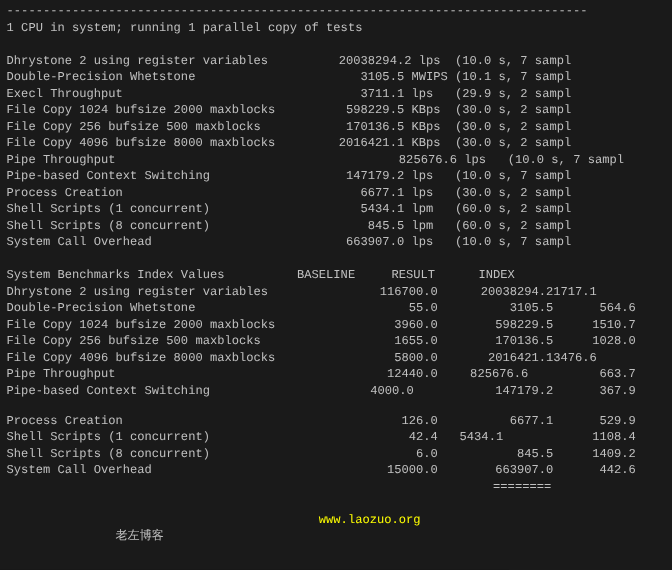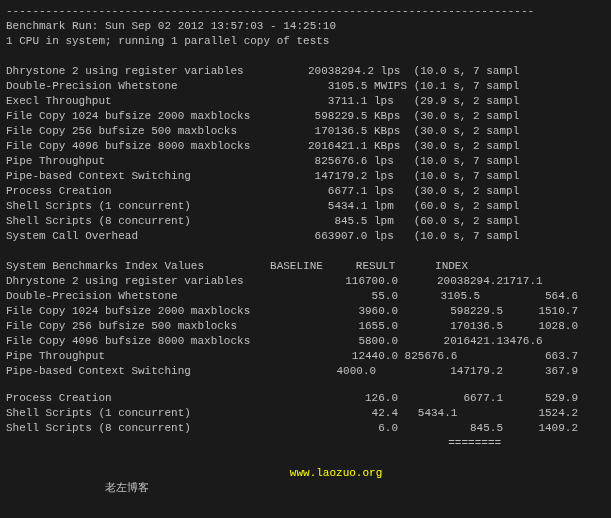--- a/index.html
+++ b/index.html
@@ -27,53 +27,53 @@
     .header { color: #c0c0c0; }
     .section-header { color: #c0c0c0; }
     .equals { color: #c0c0c0; }
     .yellow { color: #ffff00; }
   </style>
 </head>
 <body>
 
 <div class="terminal">
   <div class="line separator">--------------------------------------------------------------------------------</div>
-  <div class="line header">Benchmark Run: Sun Sep 02 2012 13:57:03 - 14:25:10</div>
   <div class="line header">1 CPU in system; running 1 parallel copy of tests</div>
   <div class="line">&nbsp;</div>
 
   <div id="benchmark-rows">
       <div class="line"><span style="display: inline-block; width: 302px;">Dhrystone 2 using register variables</span><span style="display: inline-block;">20038294.2 lps</span><span>  (10.0 s, 7 sampl</span></div>
       <div class="line"><span style="display: inline-block; width: 302px;">Double-Precision Whetstone</span><span style="display: inline-block;">   3105.5 MWIPS</span><span> (10.1 s, 7 sampl</span></div>
       <div class="line"><span style="display: inline-block; width: 302px;">Execl Throughput</span><span style="display: inline-block;">   3711.1 lps</span><span>   (29.9 s, 2 sampl</span></div>
       <div class="line"><span style="display: inline-block; width: 302px;">File Copy 1024 bufsize 2000 maxblocks</span><span style="display: inline-block;"> 598229.5 KBps</span><span>  (30.0 s, 2 sampl</span></div>
       <div class="line"><span style="display: inline-block; width: 302px;">File Copy 256 bufsize 500 maxblocks</span><span style="display: inline-block;"> 170136.5 KBps</span><span>  (30.0 s, 2 sampl</span></div>
       <div class="line"><span style="display: inline-block; width: 302px;">File Copy 4096 bufsize 8000 maxblocks</span><span style="display: inline-block;">2016421.1 KBps</span><span>  (30.0 s, 2 sampl</span></div>
-      <div class="line"><span style="display: inline-block; width: 302px;">Pipe Throughput</span><span style="display: inline-block;"> 825676.6 lps</span><span>   (10.0 s, 7 sampl</span></div>
+      <div class="line"><span style="display: inline-block; width: 302px;">Pipe Throughput</span><span style="display: inline-block; margin-left: 48px;"> 825676.6 lps</span><span>   (10.0 s, 7 sampl</span></div>
       <div class="line"><span style="display: inline-block; width: 302px;">Pipe-based Context Switching</span><span style="display: inline-block;"> 147179.2 lps</span><span>   (10.0 s, 7 sampl</span></div>
       <div class="line"><span style="display: inline-block; width: 302px;">Process Creation</span><span style="display: inline-block;">   6677.1 lps</span><span>   (30.0 s, 2 sampl</span></div>
       <div class="line"><span style="display: inline-block; width: 302px;">Shell Scripts (1 concurrent)</span><span style="display: inline-block;">   5434.1 lpm</span><span>   (60.0 s, 2 sampl</span></div>
       <div class="line"><span style="display: inline-block; width: 302px;">Shell Scripts (8 concurrent)</span><span style="display: inline-block;">    845.5 lpm</span><span>   (60.0 s, 2 sampl</span></div>
       <div class="line"><span style="display: inline-block; width: 302px;">System Call Overhead</span><span style="display: inline-block;"> 663907.0 lps</span><span>   (10.0 s, 7 sampl</span></div>
     </div>
 
   <div class="line">&nbsp;</div>
   <div class="line section-header">System Benchmarks Index Values          BASELINE     RESULT      INDEX</div>
 
   <div id="index-rows">
       <div class="line"><span style="display: inline-block; width: 302px;">Dhrystone 2 using register variables</span><span style="display: inline-block; width: 90px; text-align: right;">116700.0</span><span style="display: inline-block; width: 105px; text-align: right;">20038294.2</span><span style="display: inline-block; width: 75px; text-align: left;">1717.1</span></div>
-      <div class="line"><span style="display: inline-block; width: 302px;">Double-Precision Whetstone</span><span style="display: inline-block; width: 90px; text-align: right;">   55.0</span><span style="display: inline-block; width: 105px; text-align: center;">   3105.5</span><span style="display: inline-block; width: 75px; text-align: right;"> 564.6</span></div>
+      <div class="line"><span style="display: inline-block; width: 302px;">Double-Precision Whetstone</span><span style="display: inline-block; width: 90px; text-align: right;">   55.0</span><span style="display: inline-block; width: 105px; text-align: right;">   3105.5</span><span style="display: inline-block; width: 75px; text-align: right;"> 564.6</span></div>
       <div class="line"><span style="display: inline-block; width: 302px;">File Copy 1024 bufsize 2000 maxblocks</span><span style="display: inline-block; width: 90px; text-align: right;"> 3960.0</span><span style="display: inline-block; width: 105px; text-align: right;"> 598229.5</span><span style="display: inline-block; width: 75px; text-align: right;">1510.7</span></div>
       <div class="line"><span style="display: inline-block; width: 302px;">File Copy 256 bufsize 500 maxblocks</span><span style="display: inline-block; width: 90px; text-align: right;"> 1655.0</span><span style="display: inline-block; width: 105px; text-align: right;"> 170136.5</span><span style="display: inline-block; width: 75px; text-align: right;">1028.0</span></div>
       <div class="line"><span style="display: inline-block; width: 302px;">File Copy 4096 bufsize 8000 maxblocks</span><span style="display: inline-block; width: 90px; text-align: right;"> 5800.0</span><span style="display: inline-block; width: 105px; text-align: right;">2016421.1</span><span style="display: inline-block; width: 75px; text-align: left;">3476.6</span></div>
-      <div class="line"><span style="display: inline-block; width: 302px;">Pipe Throughput</span><span style="display: inline-block; width: 90px; text-align: right;">12440.0</span><span style="display: inline-block; width: 105px; text-align: left;"> 825676.6</span><span style="display: inline-block; width: 75px; text-align: right;"> 663.7</span></div>
+      <div class="line"><span style="display: inline-block; width: 302px;">Pipe Throughput</span><span style="display: inline-block; width: 90px; text-align: right;">12440.0</span><span style="display: inline-block; width: 105px; text-align: center;"> 825676.6</span><span style="display: inline-block; width: 75px; text-align: right;"> 663.7</span></div>
       <div class="line"><span style="display: inline-block; width: 302px;">Pipe-based Context Switching</span><span style="display: inline-block; width: 90px; text-align: center;"> 4000.0</span><span style="display: inline-block; width: 105px; text-align: right;"> 147179.2</span><span style="display: inline-block; width: 75px; text-align: right;"> 367.9</span></div>
       <div class="line"><span style="display: inline-block; width: 302px;">Process Creation</span><span style="display: inline-block; width: 90px; text-align: right;">  126.0</span><span style="display: inline-block; width: 105px; text-align: right; margin-top: 12px;">   6677.1</span><span style="display: inline-block; width: 75px; text-align: right;"> 529.9</span></div>
-      <div class="line"><span style="display: inline-block; width: 302px;">Shell Scripts (1 concurrent)</span><span style="display: inline-block; width: 90px; text-align: right;">   42.4</span><span style="display: inline-block; width: 105px; text-align: left;">   5434.1</span><span style="display: inline-block; width: 75px; text-align: right;">1524.2</span></div>
+      <div class="line"><span style="display: inline-block; width: 302px;">Shell Scripts (1 concurrent)</span><span style="display: inline-block; width: 90px; text-align: right;">   42.4</span><span style="display: inline-block; width: 105px; text-align: left;">   5434.1</span><span style="display: inline-block; width: 75px; text-align: right;">1108.4</span></div>
       <div class="line"><span style="display: inline-block; width: 302px;">Shell Scripts (8 concurrent)</span><span style="display: inline-block; width: 90px; text-align: right;">    6.0</span><span style="display: inline-block; width: 105px; text-align: right;">    845.5</span><span style="display: inline-block; width: 75px; text-align: right;">1409.2</span></div>
+      <div class="line"><span style="display: inline-block; width: 302px;">System Call Overhead</span><span style="display: inline-block; width: 90px; text-align: right;">15000.0</span><span style="display: inline-block; width: 105px; text-align: right;"> 663907.0</span><span style="display: inline-block; width: 75px; text-align: right;"> 442.6</span></div>
     </div>
 
   <div class="line equals">                                                                   ========</div>
 
   <div class="line">
     <span class="yellow">                                       www.laozuo.org</span>
     <span style="color:#c0c0c0">           老左博客</span>
   </div>
 
 </div>

